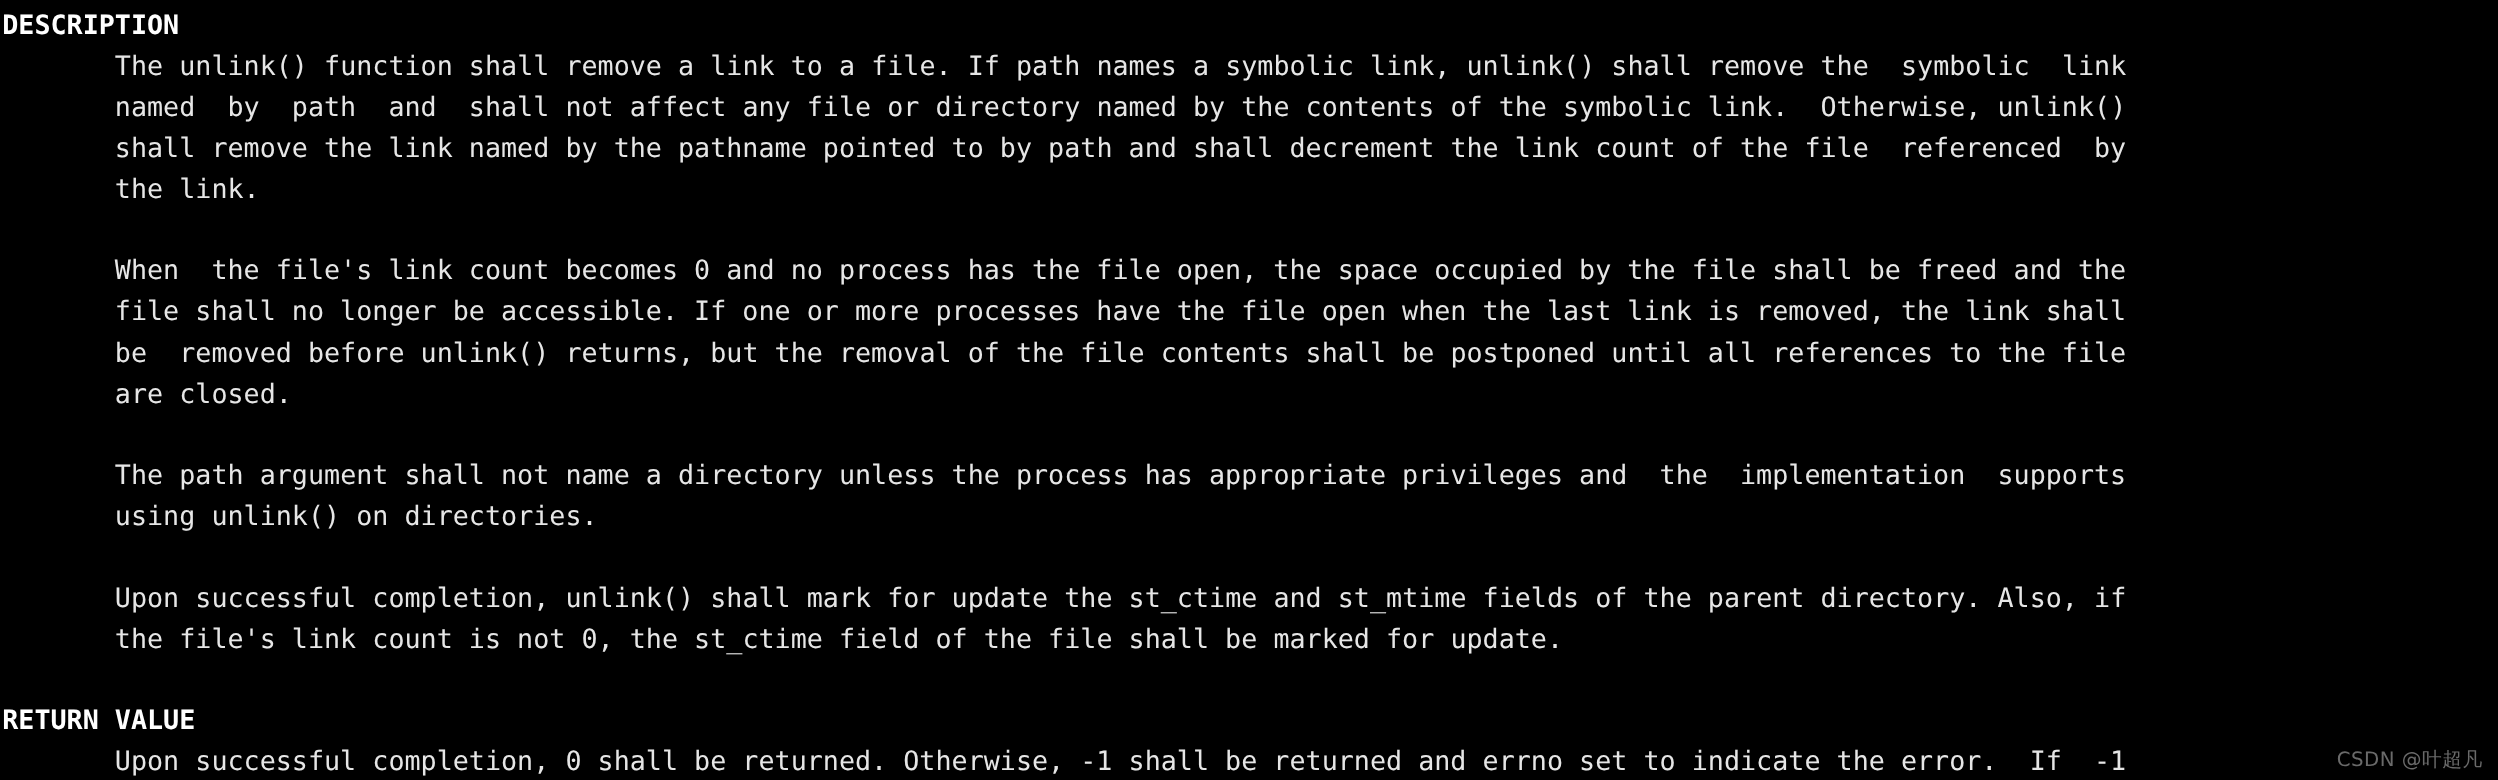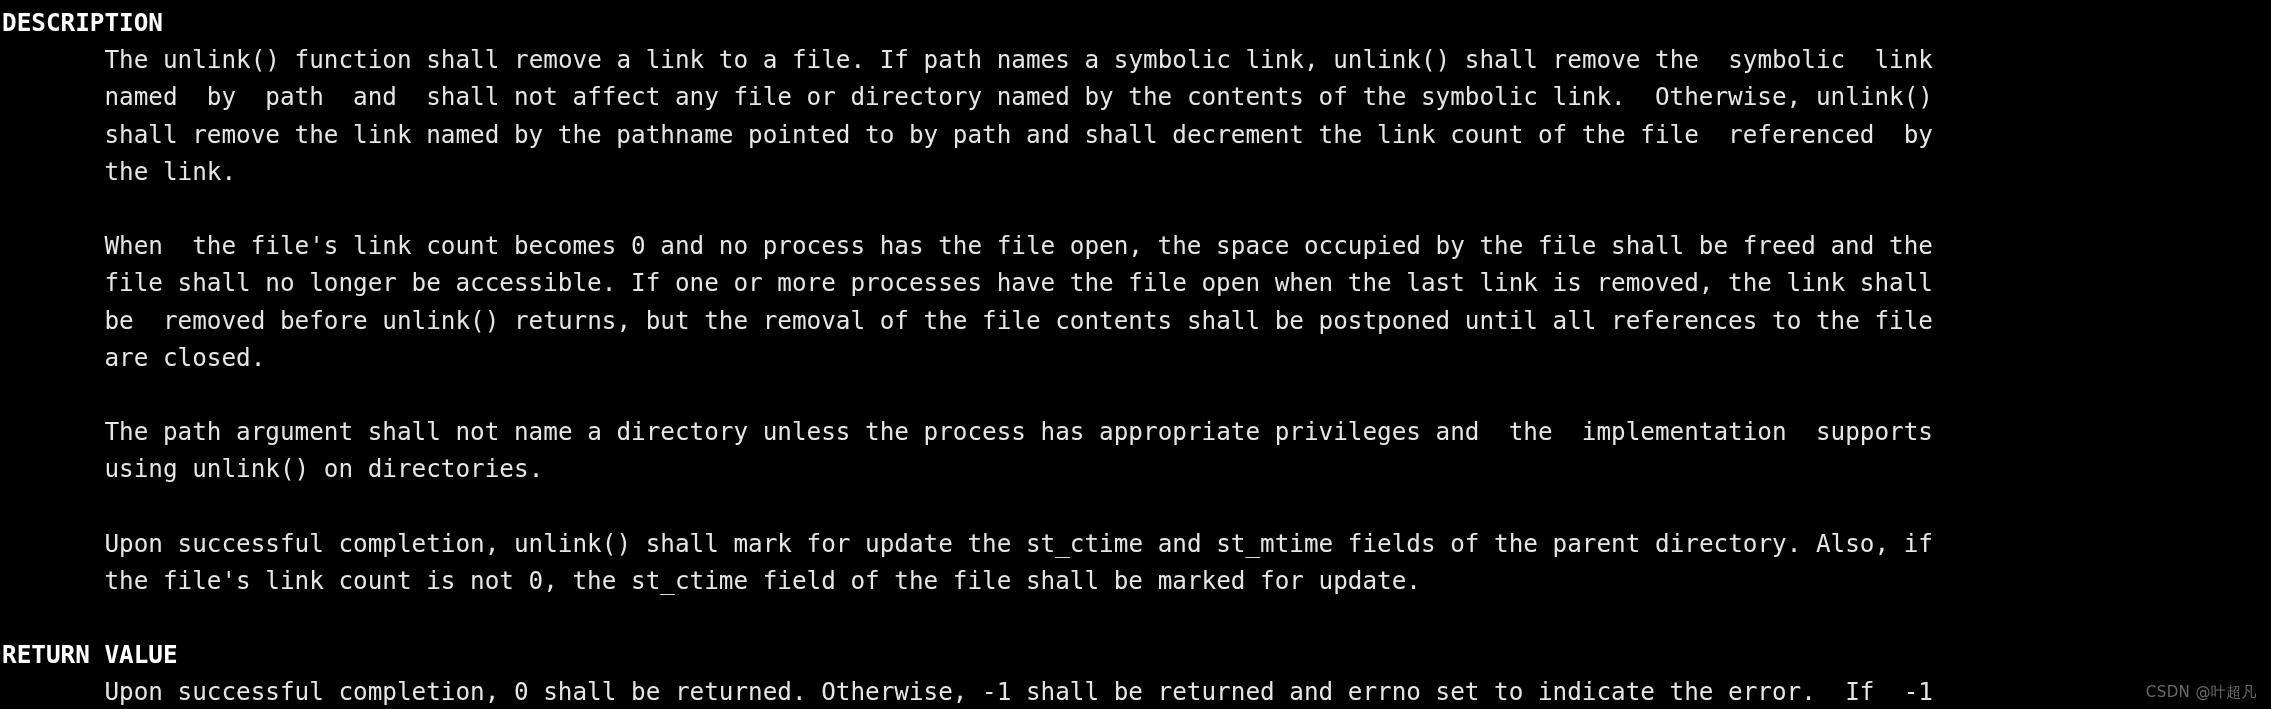--- a/index.html
+++ b/index.html
@@ -56,21 +56,21 @@
   .blank {
     display: block;
     height: 37.2px;
   }
 
   .watermark {
     position: absolute;
     right: 14px;
     bottom: 7px;
     font-family: "DejaVu Sans", "Liberation Sans", sans-serif;
-    font-size: 15px;
+    font-size: 18px;
     color: #6a6a6a;
     letter-spacing: 0.4px;
     white-space: pre;
     text-align: right;
   }
 </style>
 </head>
 <body>
 
 <div id="terminal">

